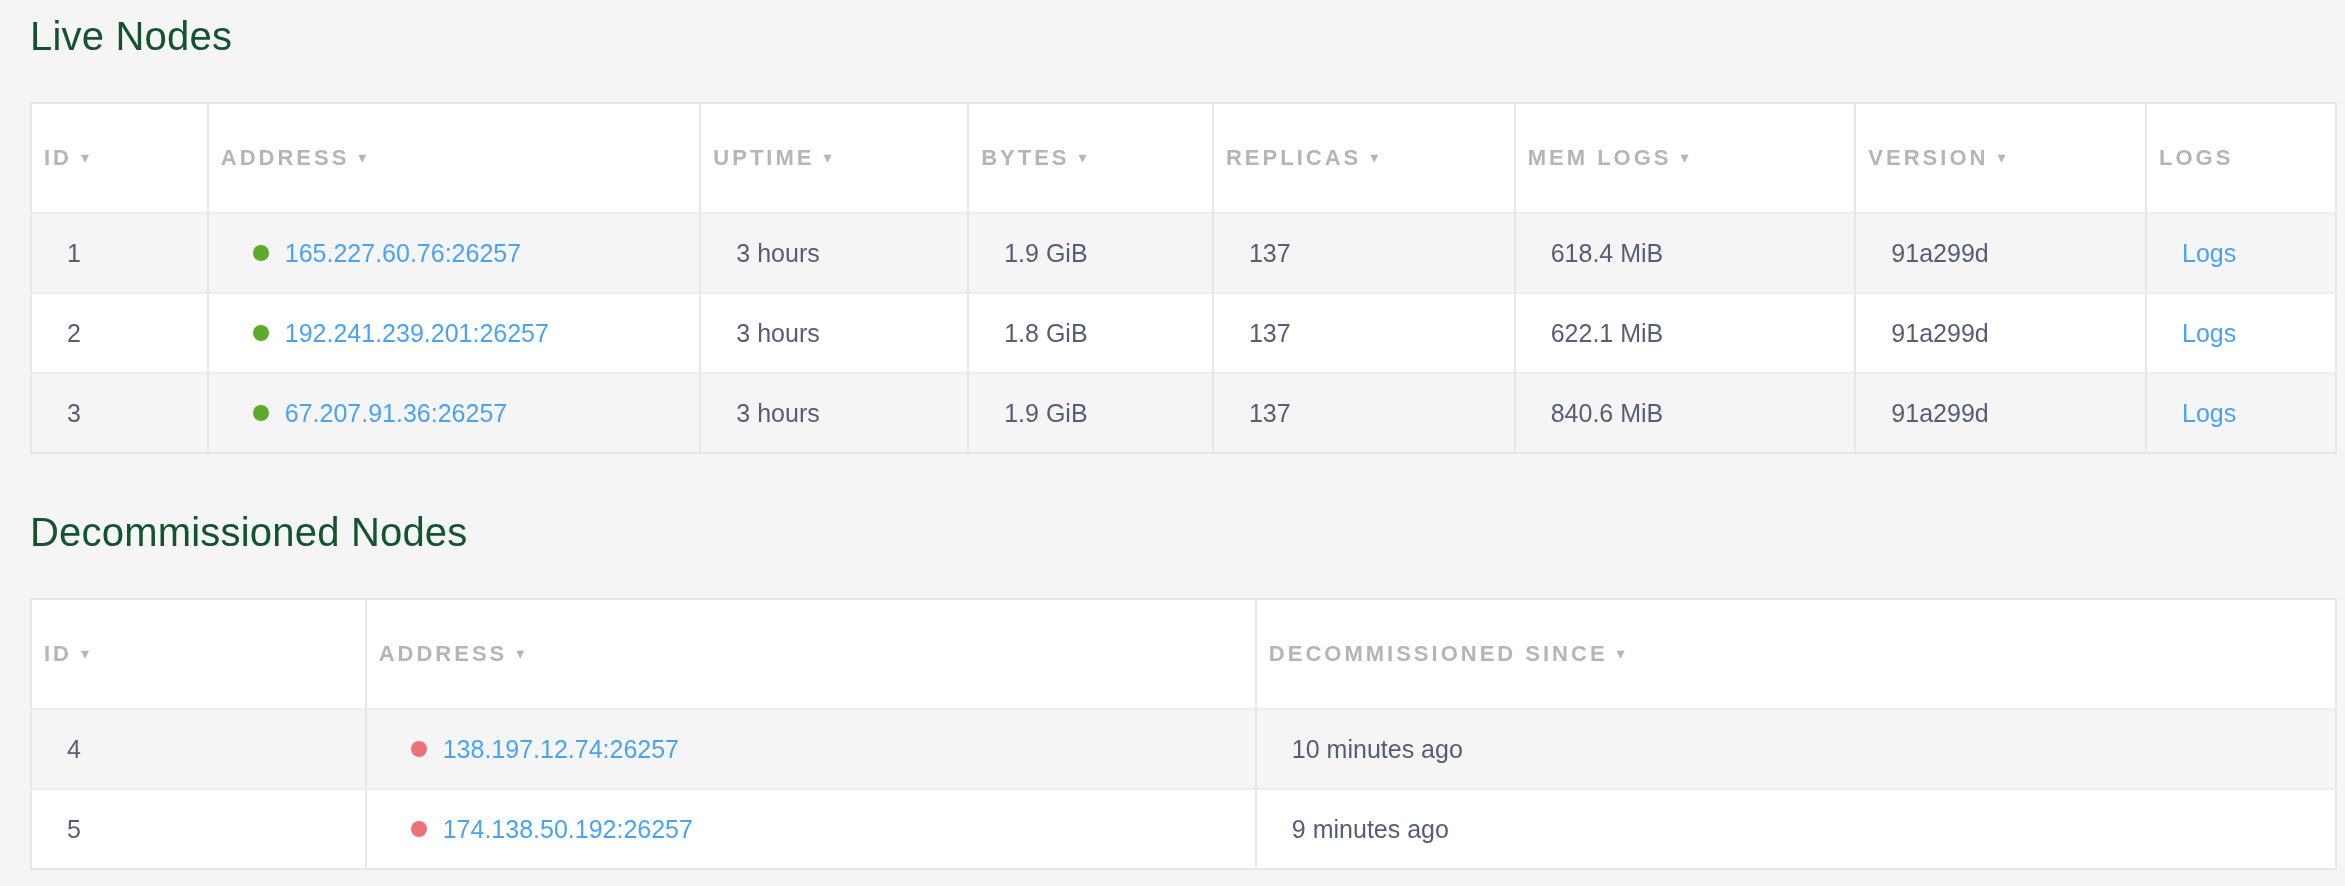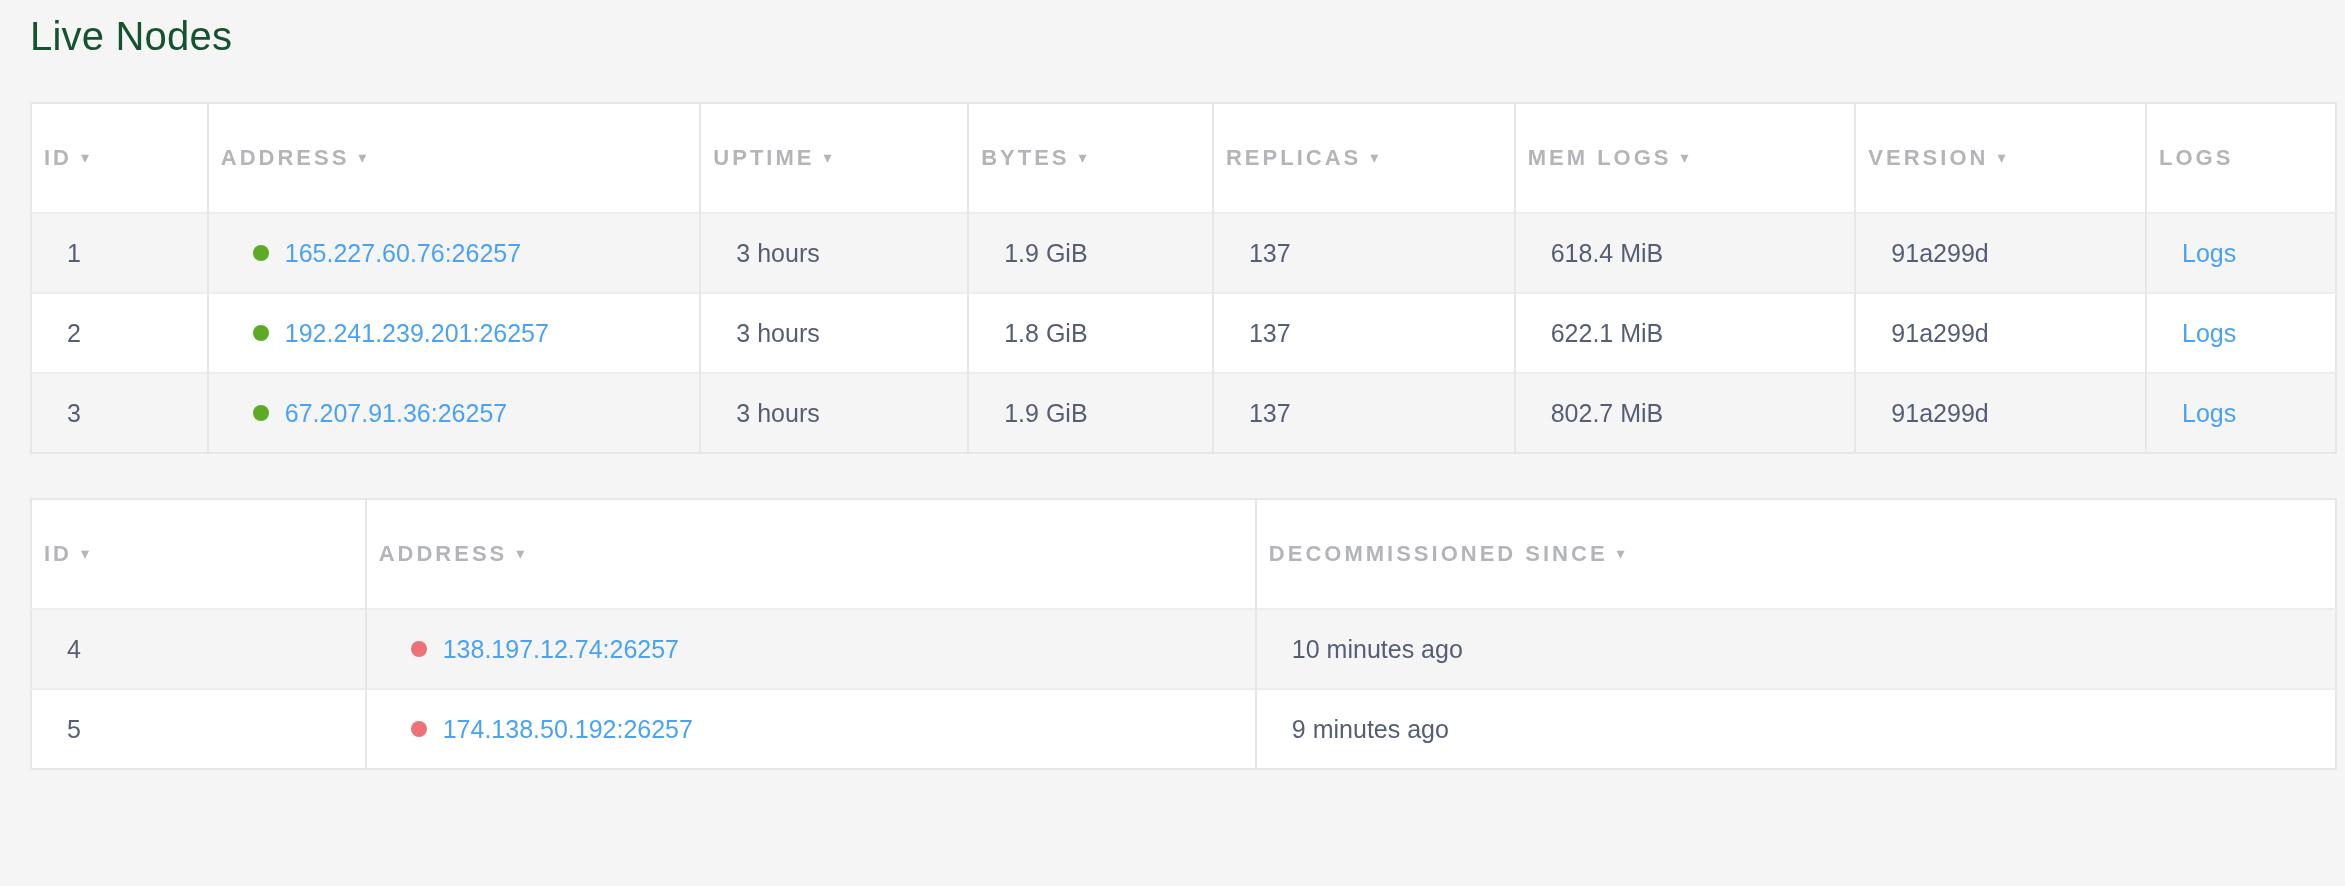--- a/index.html
+++ b/index.html
@@ -166,29 +166,30 @@
         </td>
       </tr>
       <tr>
         <td>3</td>
         <td class="cell-address">
           <span class="dot dot-live"></span><a class="link">67.207.91.36:26257</a>
         </td>
         <td>3 hours</td>
         <td>1.9 GiB</td>
         <td>137</td>
-        <td>802.7 MiB</td>
+        <td>840.6 MiB</td>
         <td>91a299d</td>
         <td>
           <a class="link">Logs</a>
         </td>
       </tr>
     </tbody>
   </table>
 
+  <h2 class="section-title second">Decommissioned Nodes</h2>
 
   <table class="nodes-table">
     <colgroup>
       <col class="dc-id">
         <col class="dc-address">
         <col class="dc-since">
     </colgroup>
     <thead>
       <tr>
         <th>

